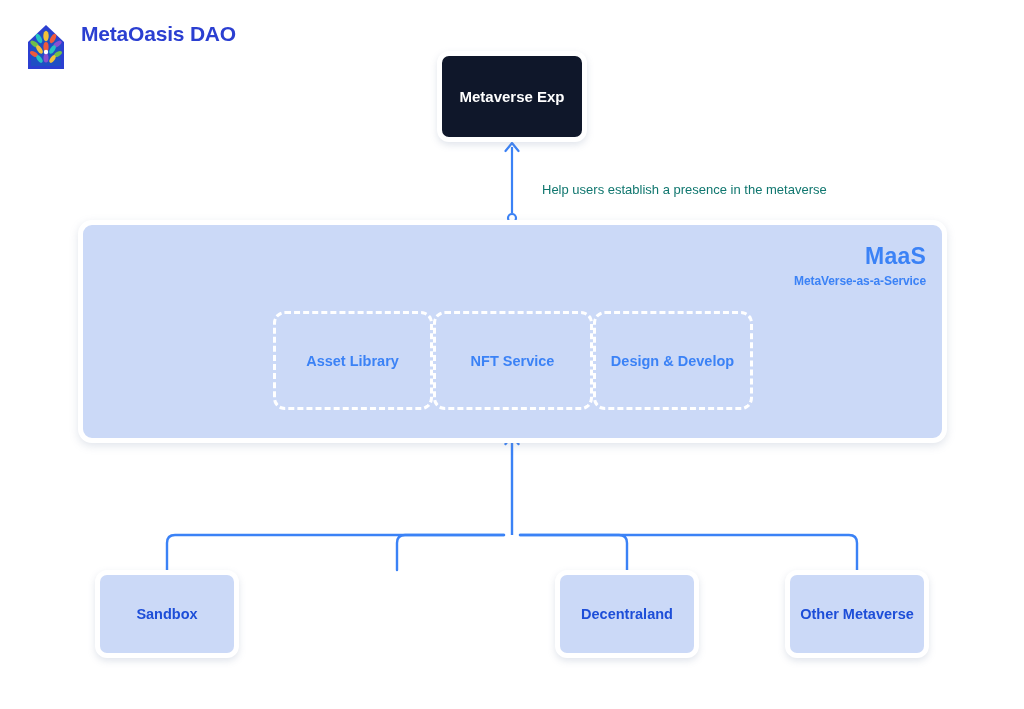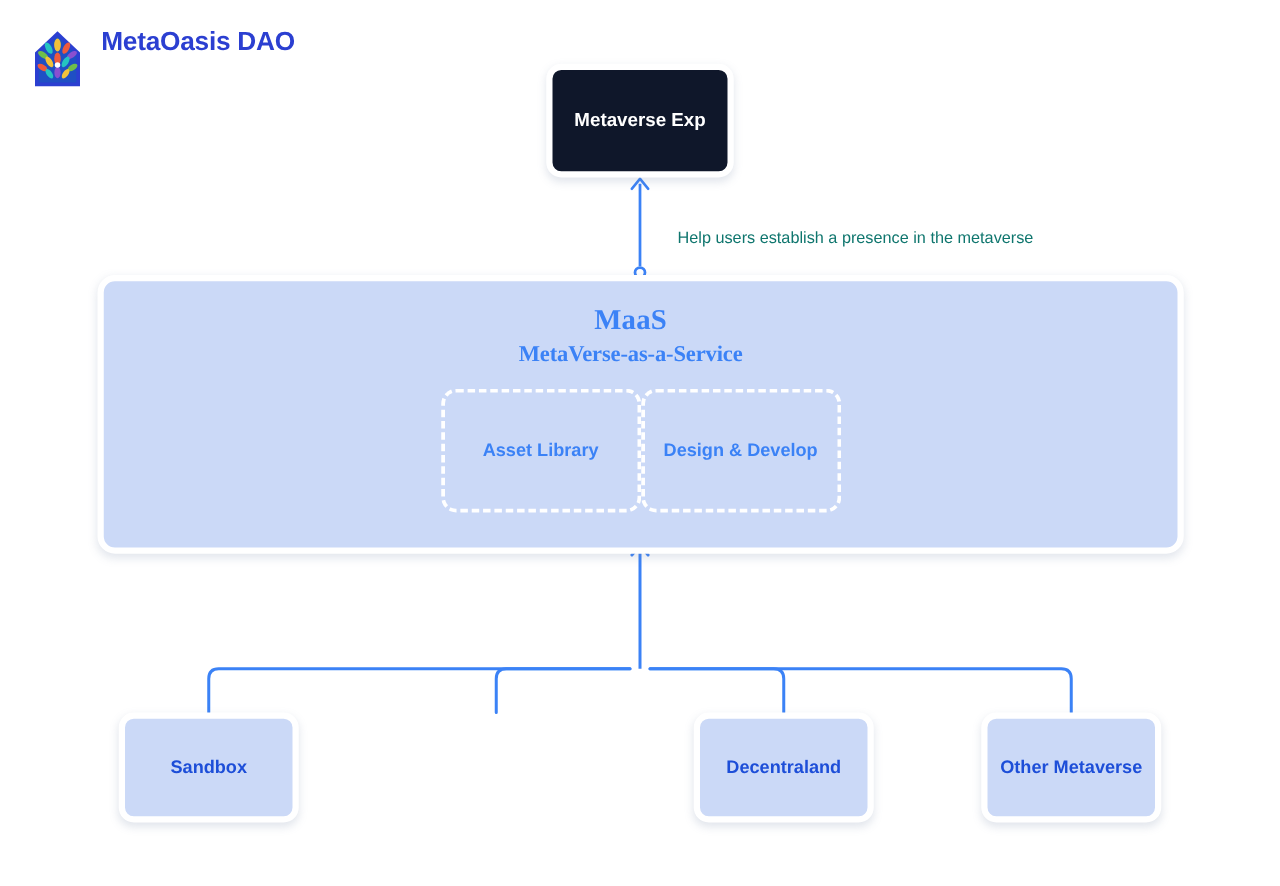--- a/index.html
+++ b/index.html
@@ -75,32 +75,31 @@
     background: #cbd9f7;
     border-radius: 14px;
     border: 5px solid #ffffff;
     box-shadow: 0 3px 8px rgba(120,135,170,0.22);
   }
   #maas-heading {
     position: absolute;
     left: 0;
     right: 16px;
     top: 18px;
-    text-align: center;
-    font-family: Liberation Serif, serif;
+    text-align: right;
   }
   #maas-title {
     font-size: 23px;
     font-weight: bold;
     color: #3b82f6;
     letter-spacing: 0.2px;
   }
   #maas-subtitle {
     margin-top: 4px;
-    font-size: 18px;
+    font-size: 12px;
     font-weight: bold;
     color: #3b82f6;
     letter-spacing: -0.1px;
   }
   #maas-services {
     position: absolute;
     left: 48px;
     right: 48px;
     top: 86px;
     display: flex;
@@ -213,20 +212,23 @@
   <div id="maas-panel">
     <div id="maas-heading">
       <div id="maas-title">MaaS</div>
       <div id="maas-subtitle">MetaVerse-as-a-Service</div>
     </div>
     <div id="maas-services">
       <div class="service-chip">
         <span>Asset Library</span>
       </div>
       <div class="service-chip">
+        <span>NFT Service</span>
+      </div>
+      <div class="service-chip">
         <span>Design &amp; Develop</span>
       </div>
     </div>
   </div>
 
   <div class="node platform-node" id="node-sandbox">
     <span class="node-label">Sandbox</span>
   </div>
   <div class="node platform-node" id="node-decentraland">
     <span class="node-label">Decentraland</span>

